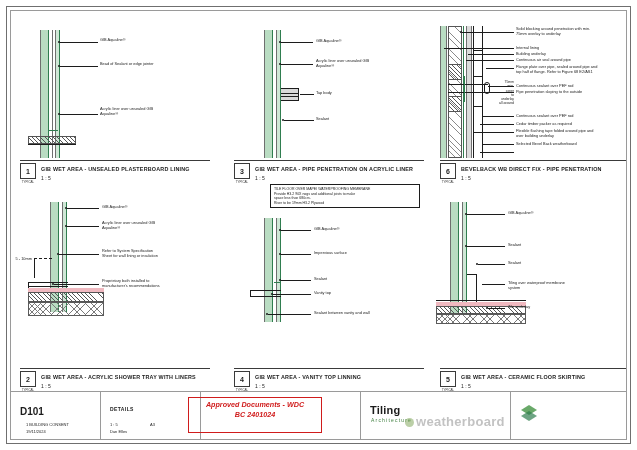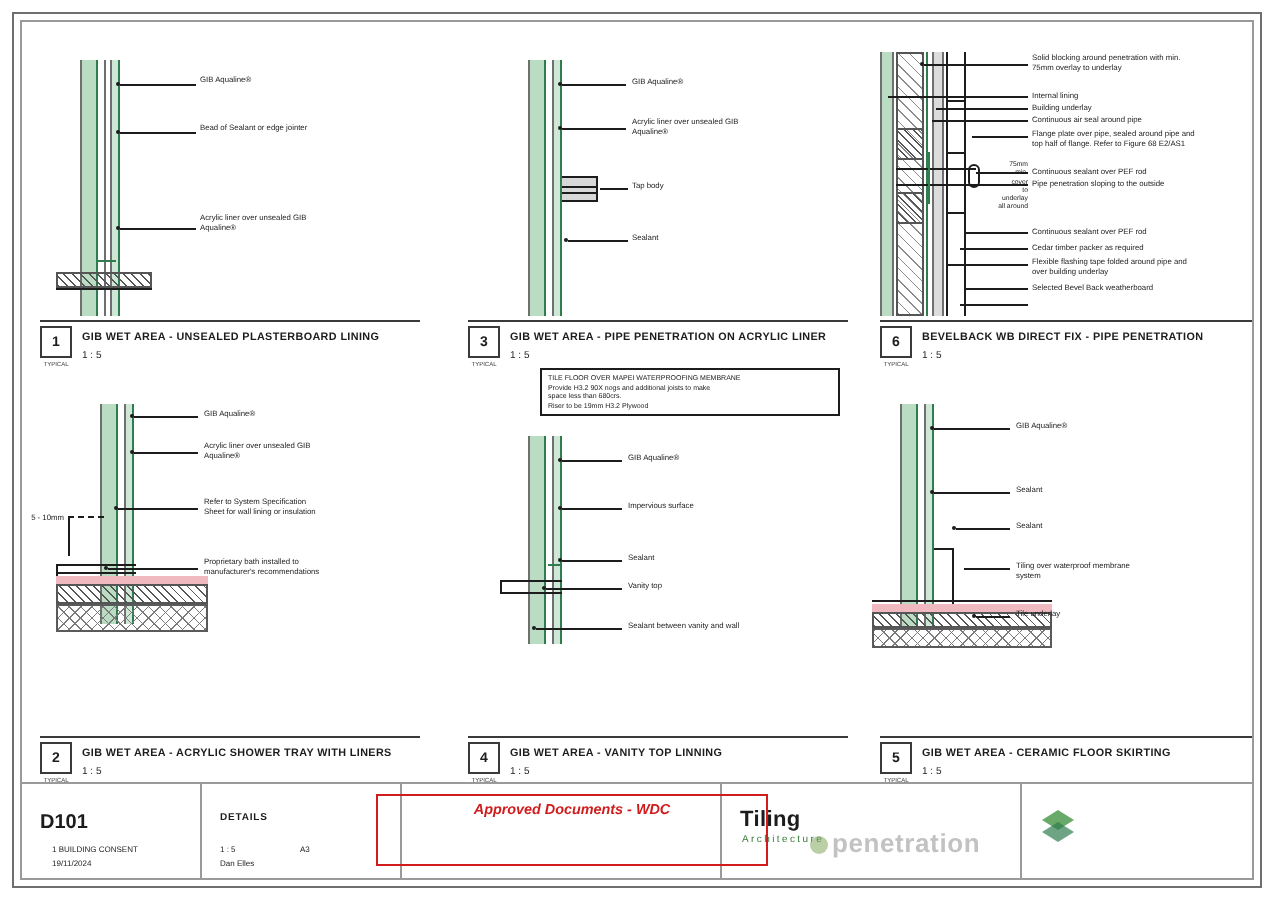--- a/index.html
+++ b/index.html
@@ -352,29 +352,30 @@
 
     <div class="f-code" style="left:10px;top:14px;">D101</div>
     <div class="f-label" style="left:100px;top:14px;">DETAILS</div>
 
     <div class="f-cell" style="left:16px;top:30px;">1  BUILDING CONSENT</div>
     <div class="f-cell" style="left:16px;top:37px;">19/11/2024</div>
     <div class="f-cell" style="left:100px;top:30px;">1 : 5</div>
     <div class="f-cell" style="left:140px;top:30px;">A3</div>
     <div class="f-cell" style="left:100px;top:37px;">Dan Elles</div>
 
-    <div class="stamp" style="left:178px;top:5px;width:196px;height:36px;">
+    <div class="stamp" style="left:178px;top:5px;width:134px;height:36px;">
       <div>Approved Documents - WDC</div>
+      <div>BC 2401024</div>
     </div>
 
     <div class="logo-mark" style="left:510px;top:12px;">
       <svg width="18" height="18" viewBox="0 0 18 18">
         <polygon points="9,1 17,6 9,11 1,6" fill="#4f9a4f" opacity="0.85"></polygon>
         <polygon points="9,7 17,12 9,17 1,12" fill="#2f7d4f" opacity="0.7"></polygon>
       </svg>
     </div>
     <div class="logo-name" style="left:360px;top:12px;">Tiling</div>
     <div class="logo-sub" style="left:361px;top:25px;">Architecture</div>
 
     <div class="wm-dot" style="left:395px;top:26px;"></div>
-    <div class="watermark" style="left:406px;top:22px;">penetration</div>
+    <div class="watermark" style="left:406px;top:22px;">weatherboard</div>
   </div>
 </div>
 
 </body></html>

